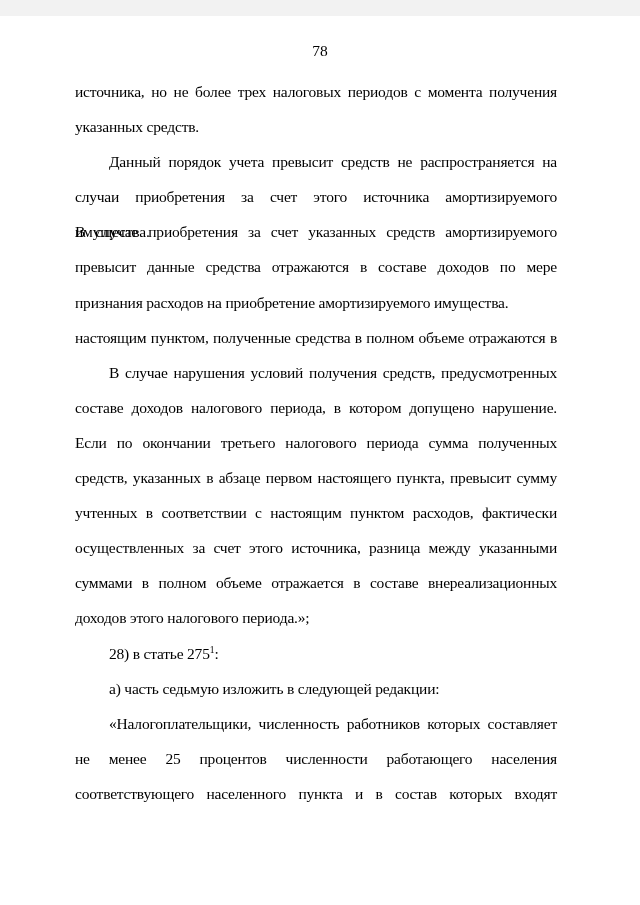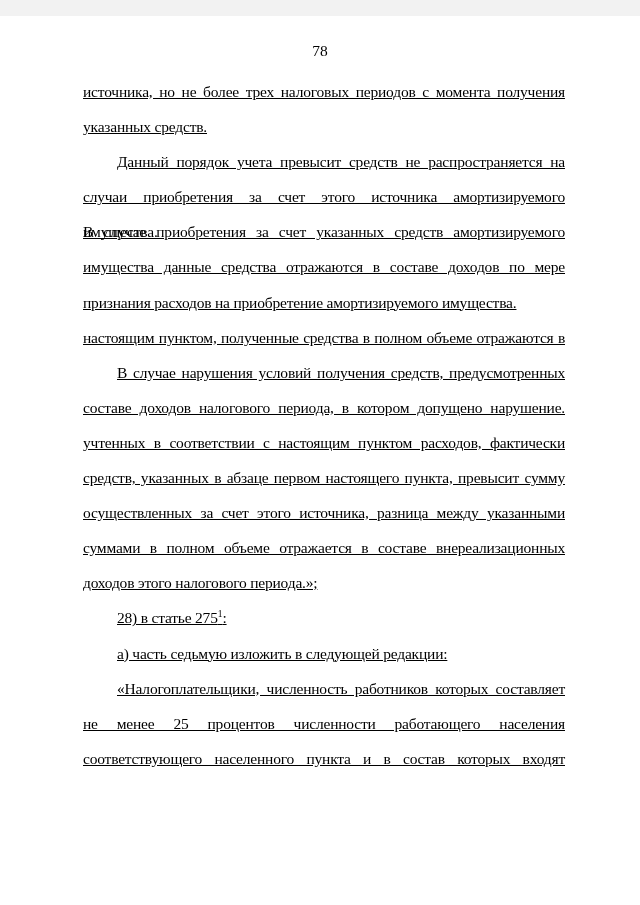--- a/index.html
+++ b/index.html
@@ -22,23 +22,22 @@
     top: 26px;
     left: 0;
     right: 0;
     text-align: center;
     font-size: 15.5px;
     line-height: 18px;
   }
   .text-block {
     position: absolute;
     top: 58px;
-    left: 83px;
+    left: 75px;
     width: 482px;
-    text-decoration: underline;
   }
   .line {
     font-size: 15.5px;
     line-height: 35.1px;
     height: 35.1px;
     letter-spacing: -0.2px;
     text-align: justify;
     text-align-last: left;
     white-space: normal;
   }
@@ -59,27 +58,28 @@
 <body>
 
 <div class="page">
   <div class="page-number">78</div>
   <div class="text-block" id="text-block">
       <div class="line just">источника, но не более трех налоговых периодов с момента получения</div>
       <div class="line">указанных средств.</div>
       <div class="line just indent">Данный порядок учета превысит средств не распространяется на</div>
       <div class="line just">случаи приобретения за счет этого источника амортизируемого имущества.</div>
       <div class="line just">В случае приобретения за счет указанных средств амортизируемого</div>
-      <div class="line just">имущества данные средства отражаются в составе доходов по мере</div>
+      <div class="line just">превысит данные средства отражаются в составе доходов по мере</div>
       <div class="line">признания расходов на приобретение амортизируемого имущества.</div>
       <div class="line just">настоящим пунктом, полученные средства в полном объеме отражаются в</div>
       <div class="line just indent">В случае нарушения условий получения средств, предусмотренных</div>
       <div class="line just">составе доходов налогового периода, в котором допущено нарушение.</div>
+      <div class="line just">Если по окончании третьего налогового периода сумма полученных</div>
+      <div class="line just">средств, указанных в абзаце первом настоящего пункта, превысит сумму</div>
       <div class="line just">учтенных в соответствии с настоящим пунктом расходов, фактически</div>
-      <div class="line just">средств, указанных в абзаце первом настоящего пункта, превысит сумму</div>
       <div class="line just">осуществленных за счет этого источника, разница между указанными</div>
       <div class="line just">суммами в полном объеме отражается в составе внереализационных</div>
       <div class="line">доходов этого налогового периода.»;</div>
       <div class="line indent">28) в статье 275<sup>1</sup>:</div>
       <div class="line indent">а) часть седьмую изложить в следующей редакции:</div>
       <div class="line just indent">«Налогоплательщики, численность работников которых составляет</div>
       <div class="line just">не менее 25 процентов численности работающего населения</div>
       <div class="line just">соответствующего населенного пункта и в состав которых входят</div>
     </div>
 </div>

